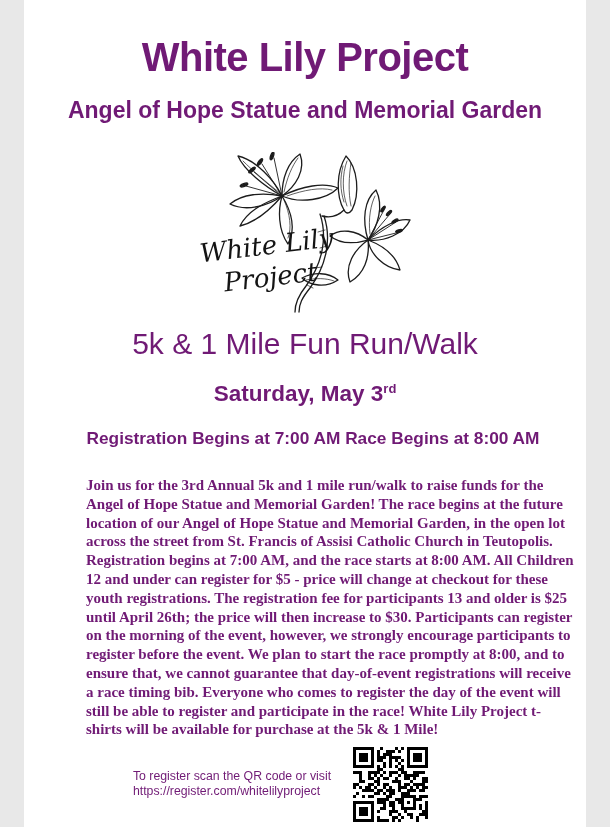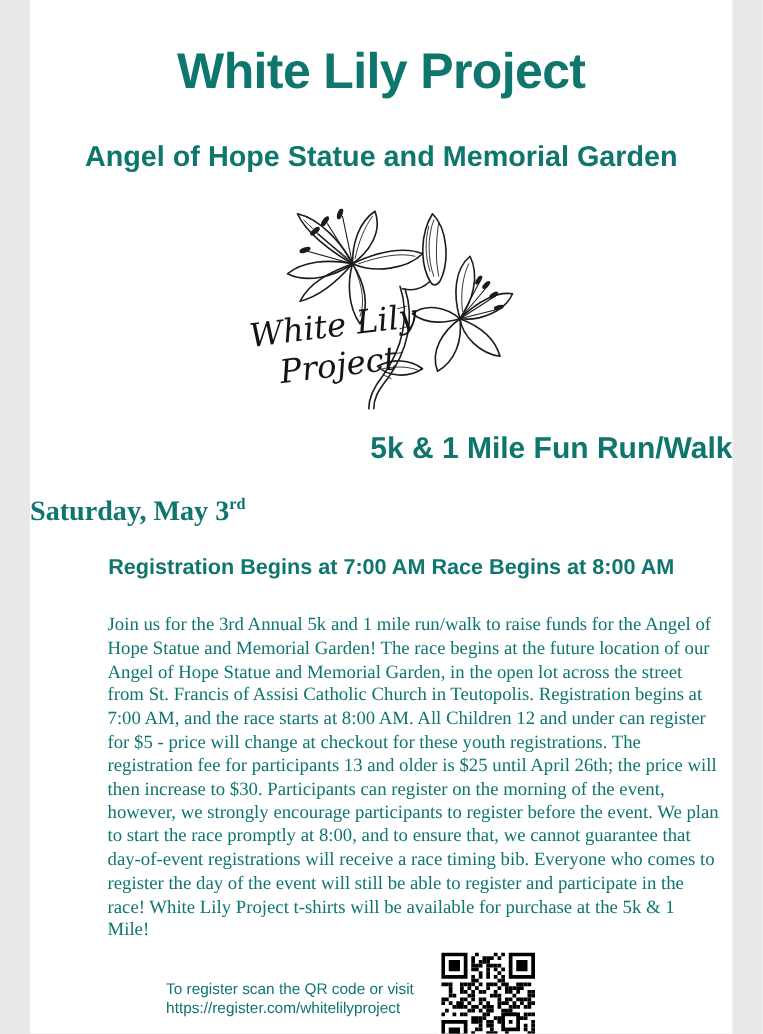--- a/index.html
+++ b/index.html
@@ -2,59 +2,59 @@
 <html><head>
 <meta charset="utf-8">
 <style>
   * { box-sizing: border-box; margin: 0; padding: 0; }
   html, body { background: #e8e8e8; }
   .page {
     width: 562px;
     height: 827px;
     margin: 0 auto;
     background: #ffffff;
-    color: #0f766e;
+    color: #701a75;
     font-family: "Liberation Sans", sans-serif;
     padding-top: 34px;
     overflow: hidden;
     position: relative;
   }
   .title {
     text-align: center;
     font-weight: bold;
     font-size: 40px;
     line-height: 46px;
     letter-spacing: -0.5px;
   }
   .subtitle {
     text-align: center;
     font-weight: bold;
     font-size: 23px;
     line-height: 27px;
-    margin-top: 32px;
+    margin-top: 17px;
   }
   .logo {
     width: 222px;
     height: 166px;
     margin: 28px auto 0;
   }
   .logo svg { display: block; }
   .headline {
-    text-align: right;
-    font-weight: bold;
-    font-size: 24px;
+    text-align: center;
+    font-weight: normal;
+    font-size: 30px;
     line-height: 33px;
     margin-top: 9px;
   }
   .date {
+    text-align: center;
     font-weight: bold;
     font-size: 22.5px;
     line-height: 28px;
     margin-top: 20px;
-    font-family: Liberation Serif, serif;
   }
   .date sup {
     font-size: 13px;
     vertical-align: super;
     line-height: 0;
   }
   .schedule {
     text-align: center;
     font-weight: bold;
     font-size: 17.3px;
@@ -63,20 +63,21 @@
     margin-left: 16px;
   }
   .body-paragraph {
     font-family: "Liberation Serif", serif;
     font-size: 15px;
     line-height: 18.8px;
     margin: 27px 58px 0 62px;
     width: 490px;
     text-align: left;
     white-space: pre-line;
+    font-weight: bold;
   }
   .footer-row {
     display: flex;
     align-items: center;
     width: fit-content;
     margin: 6px auto 0;
     transform: translateX(-24px);
     gap: 20px;
   }
   .register-note {

